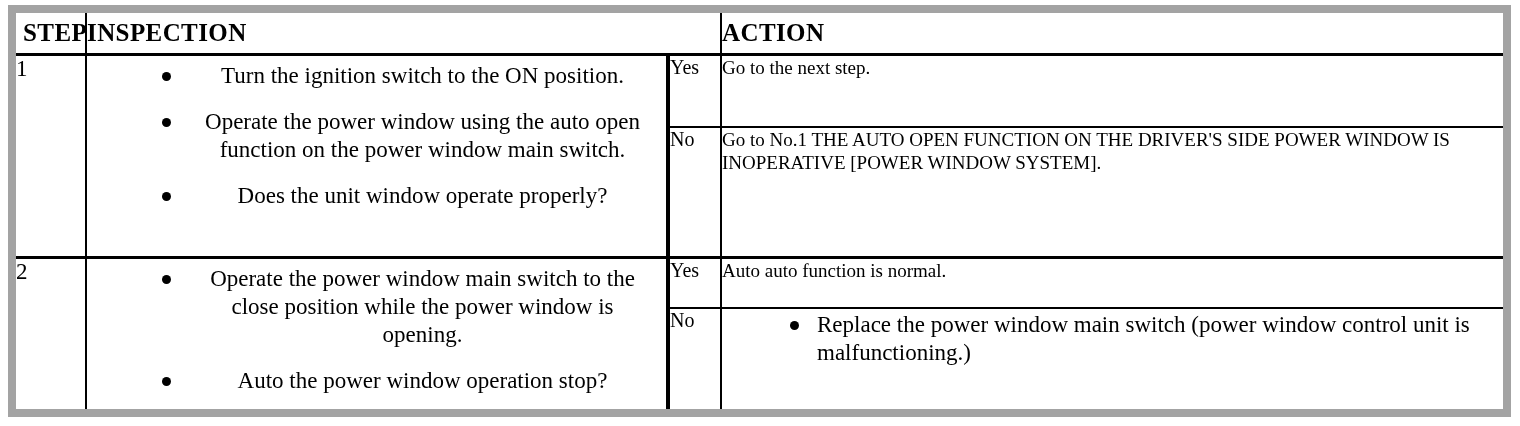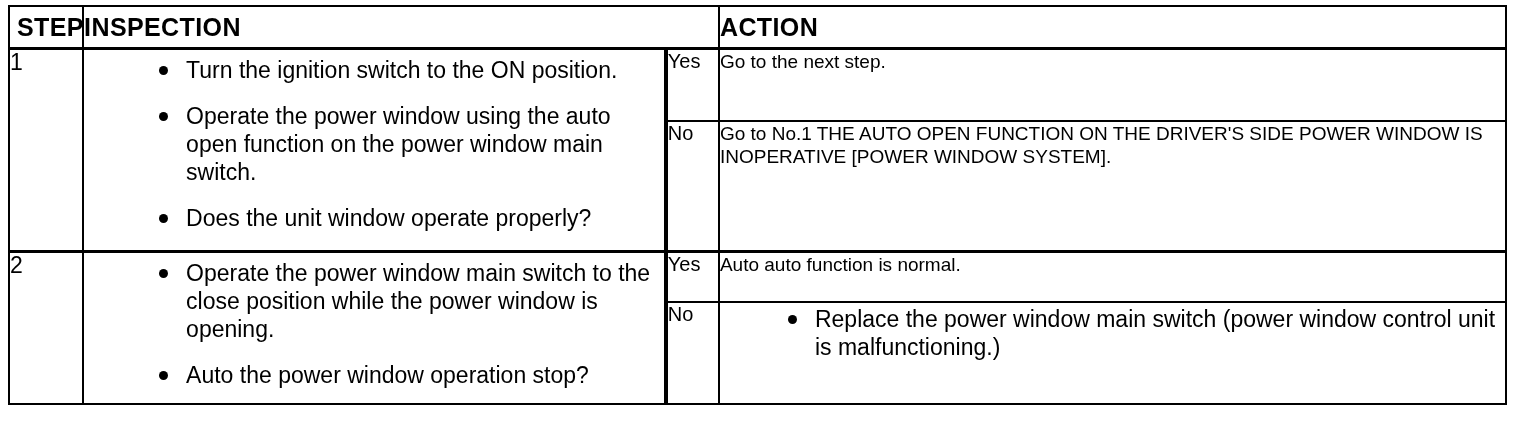--- a/index.html
+++ b/index.html
@@ -34,21 +34,22 @@
 
   table.diag td {
     vertical-align: top;
     padding: 0;
     border: 2px solid #000000;
     background: #ffffff;
   }
 
   
   table.diag {
-    border: 1px solid #a3a3a3;
+    border: 8px solid #a3a3a3;
+    font-family: Liberation Serif, serif;
   }
 
   
   col.c-step   { width: 74px; }
   col.c-insp   { width: 582px; }
   col.c-yn     { width: 53px; }
   col.c-action { width: 786px; }
 
   
   .hdr-cell {
@@ -107,21 +108,21 @@
   ul.blist > li .dot {
     position: absolute;
     left: 3px;
     top: 10px;
     width: 9px;
     height: 9px;
     background: #000000;
     border-radius: 50%;
   }
 
-  .insp-inner { padding: 6px 10px 6px 72px; }
+  .insp-inner { padding: 6px 10px 6px 72px; text-align: center; }
   .act-inner-bullets { padding: 2px 8px 2px 50px; margin-left: 15px; }
 
   .plain-line { font-size: 19px; line-height: 1.22; }
 </style>
 </head>
 <body>
 
 <div class="sheet">
 
   <table class="diag">

